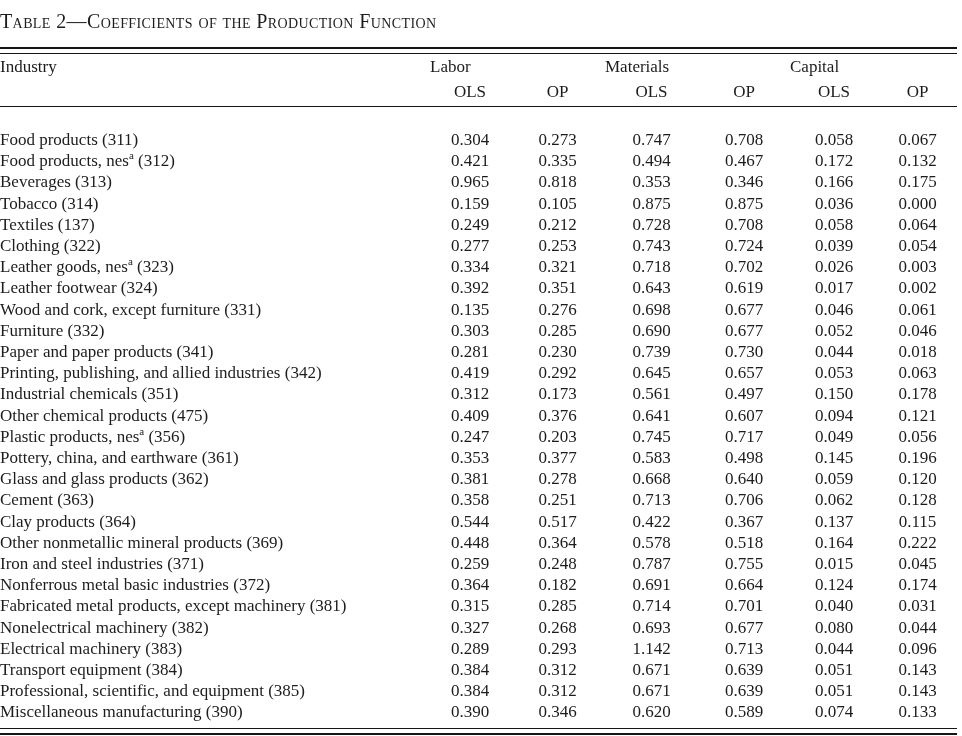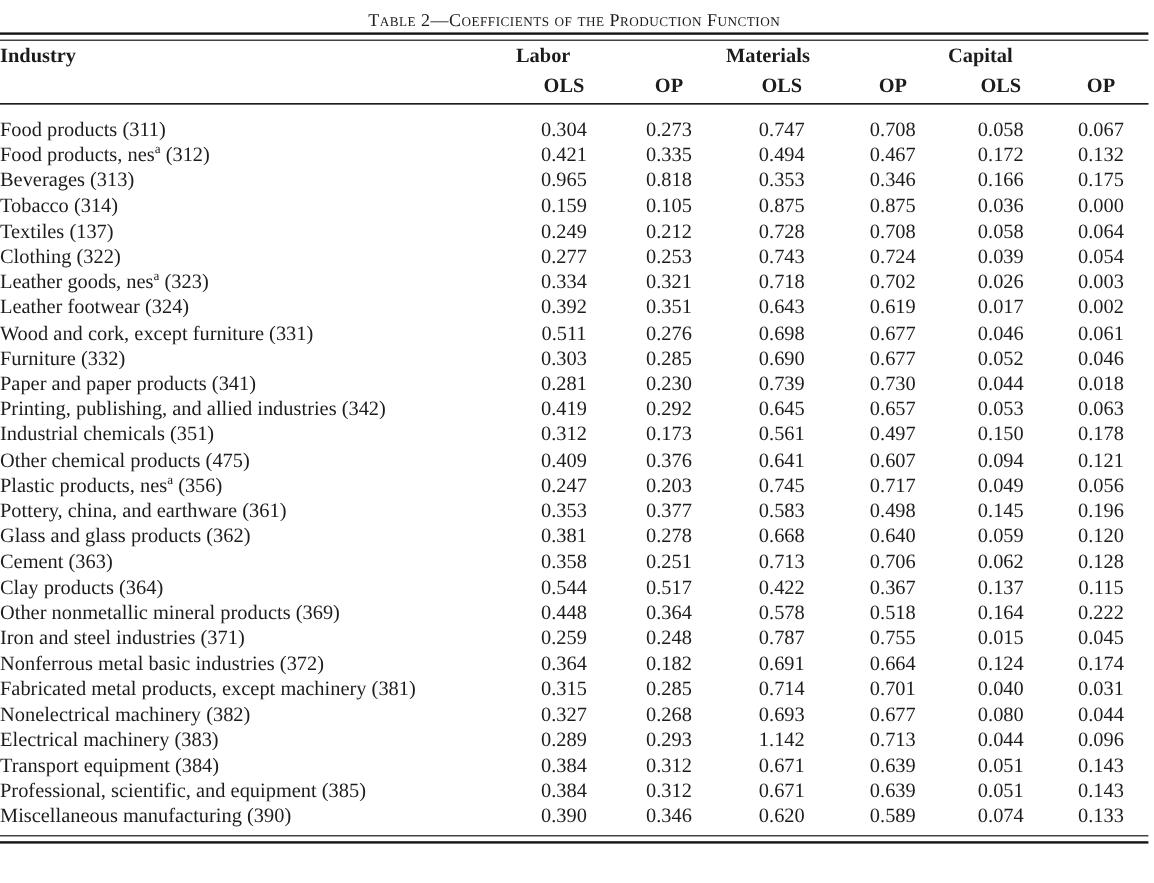--- a/index.html
+++ b/index.html
@@ -11,25 +11,26 @@
     overflow: hidden;
     font-family: "Liberation Serif", "DejaVu Serif", serif;
     color: #1c1c1c;
   }
   .sheet {
     width: 957px;
     margin: 0;
     padding: 0;
   }
   .table-title {
-    text-align: center;
+    text-align: left;
     font-variant: small-caps;
-    font-size: 15px;
+    font-size: 20px;
     letter-spacing: 0.4px;
     margin-top: 10px;
+    margin-bottom: 14px;
     white-space: nowrap;
   }
   .rule-top {
     border-top: 2px solid #151515;
     border-bottom: 1px solid #151515;
     height: 4px;
   }
   .rule-bottom {
     border-top: 1px solid #151515;
     border-bottom: 2.5px solid #151515;
@@ -42,21 +43,21 @@
     font-size: 17px;
   }
   table.coef col.c-industry { width: 430px; }
   table.coef col.c1 { width: 80px; }
   table.coef col.c2 { width: 95px; }
   table.coef col.c3 { width: 93px; }
   table.coef col.c4 { width: 92px; }
   table.coef col.c5 { width: 88px; }
   table.coef col.c6 { width: 79px; }
   thead th {
-    font-weight: bold;
+    font-weight: normal;
     padding: 0;
     vertical-align: top;
   }
   thead .group-row th {
     height: 26px;
     line-height: 26px;
     text-align: left;
   }
   thead .group-row th.industry-h {
     text-align: left;
@@ -69,21 +70,21 @@
   }
   thead .sub-row th.empty-h { border-bottom: 1.5px solid #151515; }
   tbody td {
     padding: 0;
     height: 21.2px;
     line-height: 21.2px;
     white-space: nowrap;
     overflow: hidden;
   }
   tbody td.num { text-align: center; }
-  tbody tr:first-child td { padding-top: 10px; }
+  tbody tr:first-child td { padding-top: 22px; }
   tbody sup {
     font-size: 11px;
     line-height: 0;
     vertical-align: super;
   }
   tbody { padding-bottom: 4px; }
   .body-pad { height: 5px; }
 </style>
 </head>
 <body>
@@ -188,21 +189,21 @@
           <td>Leather footwear (324)</td>
           <td class="num">0.392</td>
           <td class="num">0.351</td>
           <td class="num">0.643</td>
           <td class="num">0.619</td>
           <td class="num">0.017</td>
           <td class="num">0.002</td>
         </tr>
         <tr>
           <td>Wood and cork, except furniture (331)</td>
-          <td class="num">0.511</td>
+          <td class="num">0.135</td>
           <td class="num">0.276</td>
           <td class="num">0.698</td>
           <td class="num">0.677</td>
           <td class="num">0.046</td>
           <td class="num">0.061</td>
         </tr>
         <tr>
           <td>Furniture (332)</td>
           <td class="num">0.303</td>
           <td class="num">0.285</td>

